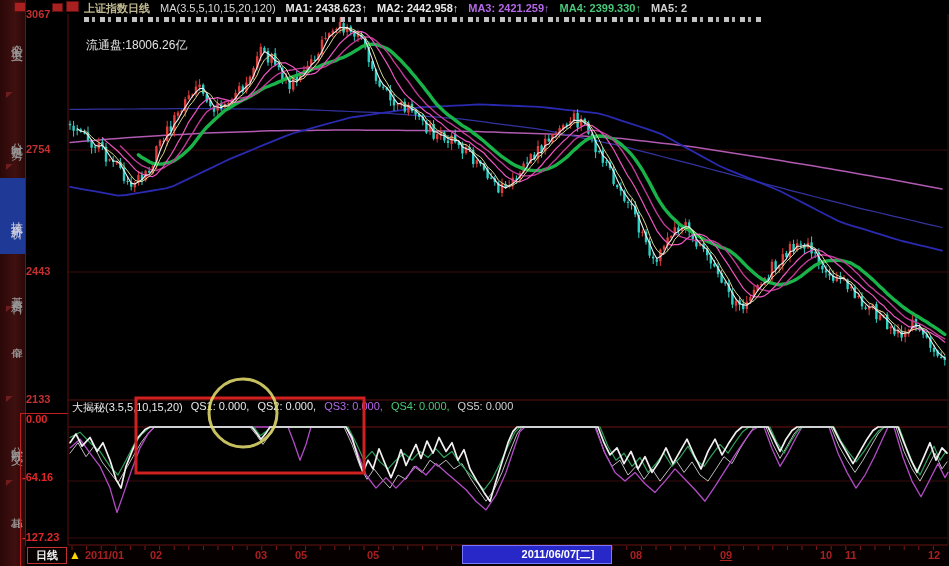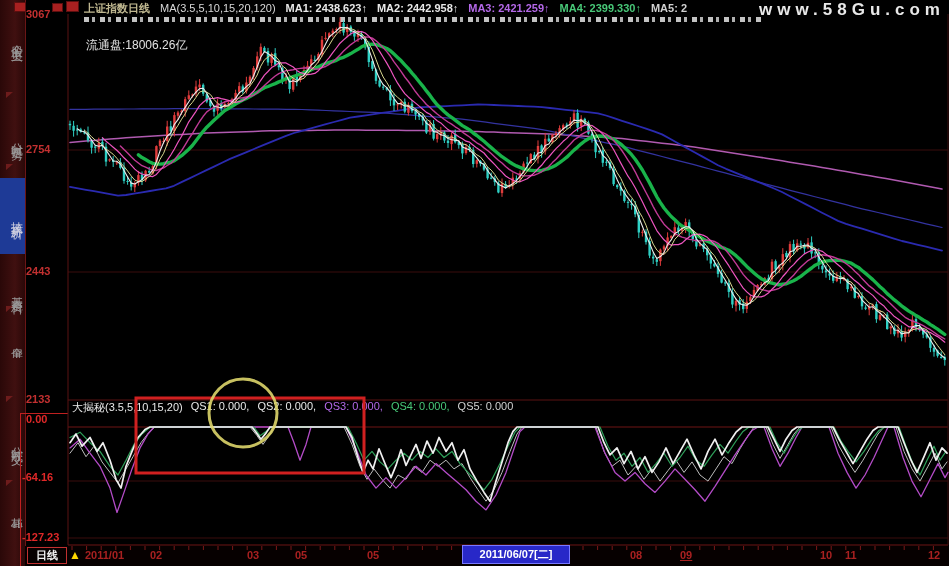--- a/index.html
+++ b/index.html
@@ -32,21 +32,21 @@
   .ylab{position:absolute;width:40px;text-align:left;color:#c23030;font-size:11px;font-weight:bold;}
   .ylab.sub{color:#e02828;}
   #ind-row{position:absolute;left:72px;top:400px;height:12px;display:flex;gap:8px;font-size:11px;
     white-space:nowrap;z-index:6;}
   #ind-row .nm{color:#e8e8e8;}
   .qs1,.qs2{color:#e8e8e8;} .qs3{color:#b468e8;} .qs4{color:#48c878;} .qs5{color:#d0d0d0;}
   
   #bottombar{position:absolute;left:25px;top:546px;width:924px;height:20px;background:#060000;}
   .month-label{position:absolute;top:549px;color:#a82020;font-size:11px;font-weight:bold;}
   #datebox{position:absolute;left:462px;top:545px;width:106px;height:17px;background:#2828c8;
-    border:1px solid #7878ff;color:#fff;font-size:11px;font-weight:bold;text-align:center;line-height:17px;z-index:8;}
+    border:1px solid #7878ff;color:#fff;font-size:11px;font-weight:bold;text-align:center;line-height:17px;z-index:8;padding-left:42px;}
   #period-box{position:absolute;left:27px;top:547px;width:38px;height:15px;border:1px solid #c03030;
     color:#f0f0f0;font-size:11px;font-weight:bold;text-align:center;line-height:15px;cursor:pointer;z-index:8;}
   #period-tri{position:absolute;left:69px;top:547px;color:#ffd700;font-size:12px;line-height:16px;cursor:pointer;z-index:8;}
   
   #sel-v{position:absolute;left:20px;top:413px;width:1px;height:153px;background:#c02020;}
   #sel-h{position:absolute;left:20px;top:413px;width:48px;height:1px;background:#c02020;}
   
   #chart-svg{position:absolute;left:0;top:0;z-index:2;}
   #anno-svg{position:absolute;left:0;top:0;z-index:7;pointer-events:none;}
 </style>
@@ -651,21 +651,20 @@
     <span class="maL">MA(3.5,5,10,15,20,120)</span>
     <span class="ma1"><span>MA1:</span> <span>2438.623↑</span></span>
     <span class="ma2"><span>MA2:</span> <span>2442.958↑</span></span>
     <span class="ma3"><span>MA3:</span> <span>2421.259↑</span></span>
     <span class="ma4"><span>MA4:</span> <span>2399.330↑</span></span>
     <span class="ma5"><span>MA5:</span> <span>2</span></span>
   </div>
   <div id="garble"></div>
 
   <div id="watermark">
-    <div class="l2">www.58Gu.com</div>
   </div>
 
   <div id="float-cap">流通盘:18006.26亿</div>
 
   <div class="ylab" style="left:26px;top:8px">3067</div>
   <div class="ylab" style="left:26px;top:143px">2754</div>
   <div class="ylab" style="left:26px;top:265px">2443</div>
   <div class="ylab" style="left:26px;top:393px">2133</div>
 
   <div class="ylab sub" style="left:26px;top:413px">0.00</div>
@@ -680,25 +679,25 @@
     <span class="qs4"><span>QS4:</span> <span>0.000,</span></span>
     <span class="qs5"><span>QS5:</span> <span>0.000</span></span>
   </div>
 
   <div id="sel-v"></div>
   <div id="sel-h"></div>
 
   <div id="bottombar"></div>
   <span class="month-label" style="left: 85px;">2011/01</span>
   <span class="month-label" style="left: 150px;">02</span>
-  <span class="month-label" style="left: 215px; padding-left: 32px;">03</span>
+  <span class="month-label" style="left: 223px; padding-left: 32px;">03</span>
   <span class="month-label" style="left: 295px;">05</span>
   <span class="month-label" style="left: 367px;">05</span>
   <span class="month-label" style="left: 610px; padding-left: 20px;">08</span>
-  <span class="month-label" style="left: 680px; text-decoration: underline;">09</span>
+  <span class="month-label" style="left: 720px; text-decoration: underline;">09</span>
   <span class="month-label" style="left: 782px; margin-left: 38px;">10</span>
   <span class="month-label" style="left: 845px;">11</span>
   <span class="month-label" style="left: 928px;">12</span>
   <div id="datebox">2011/06/07[二]</div>
   <div id="period-box">日线</div>
   <div id="period-tri">▲</div>
 
   <svg id="anno-svg" width="949" height="566">
       <rect x="136" y="398" width="228" height="75" fill="none" stroke="#d02020" stroke-width="3"></rect>
       <circle cx="243" cy="413" r="34" fill="none" stroke="#ddd56a" stroke-width="3" opacity="0.9"></circle>

